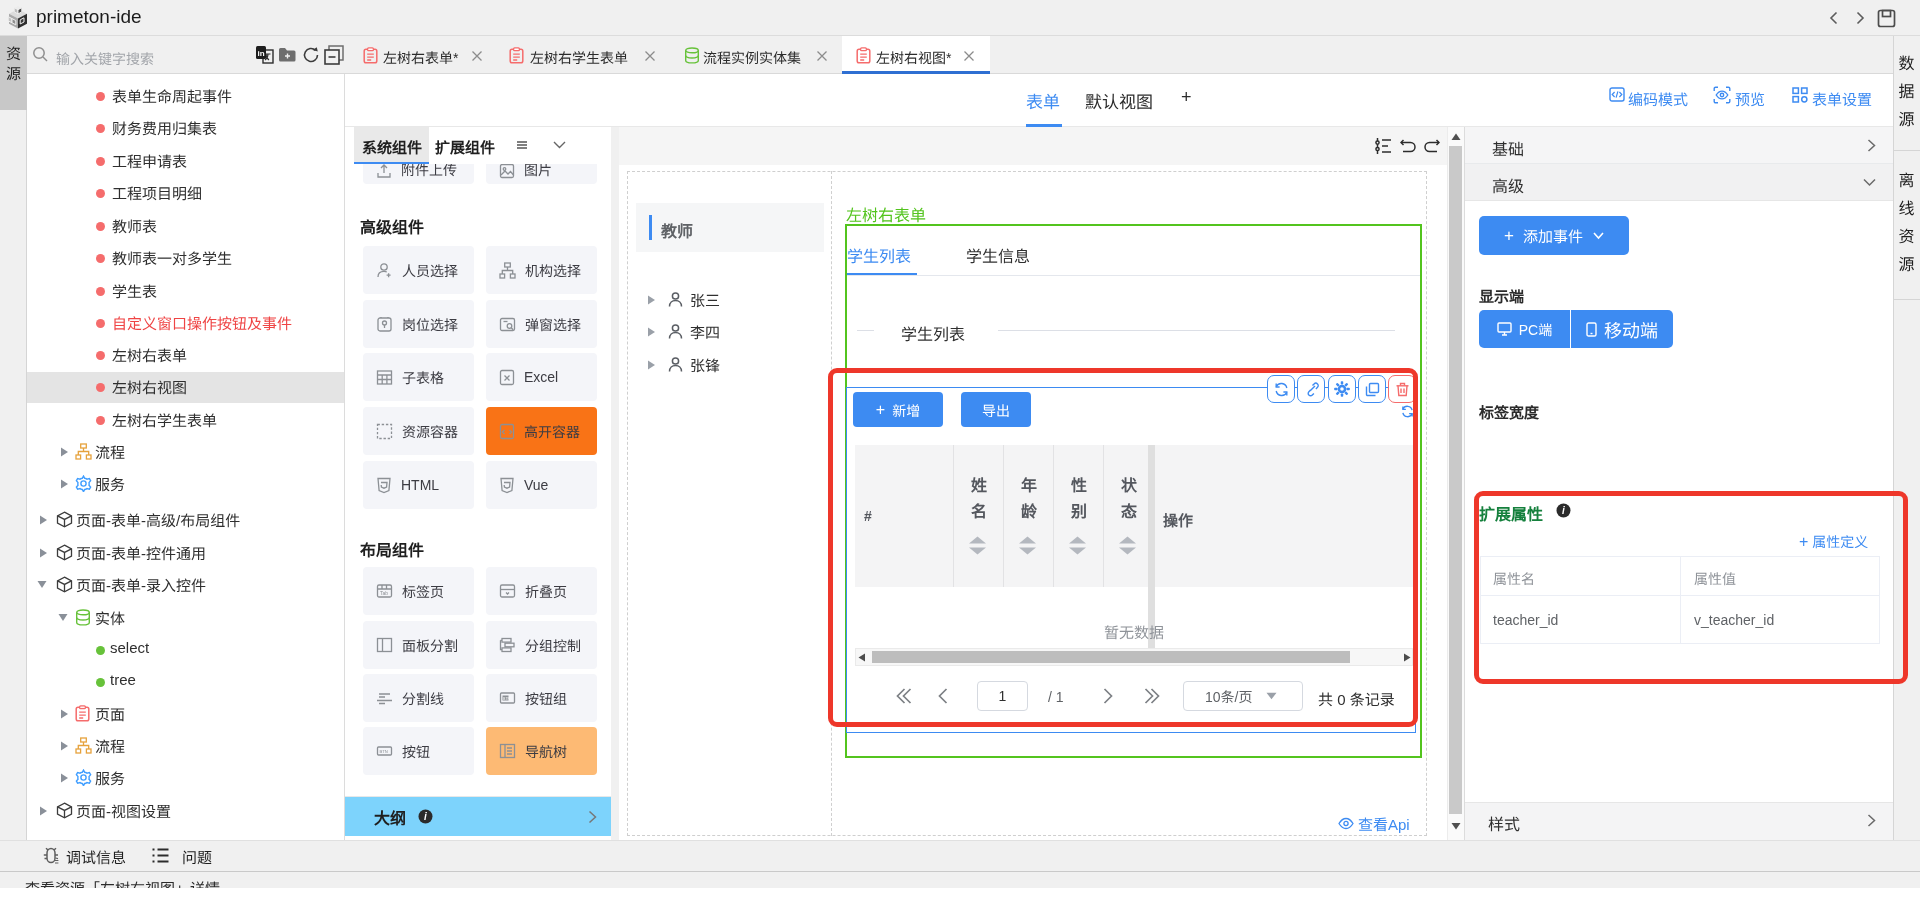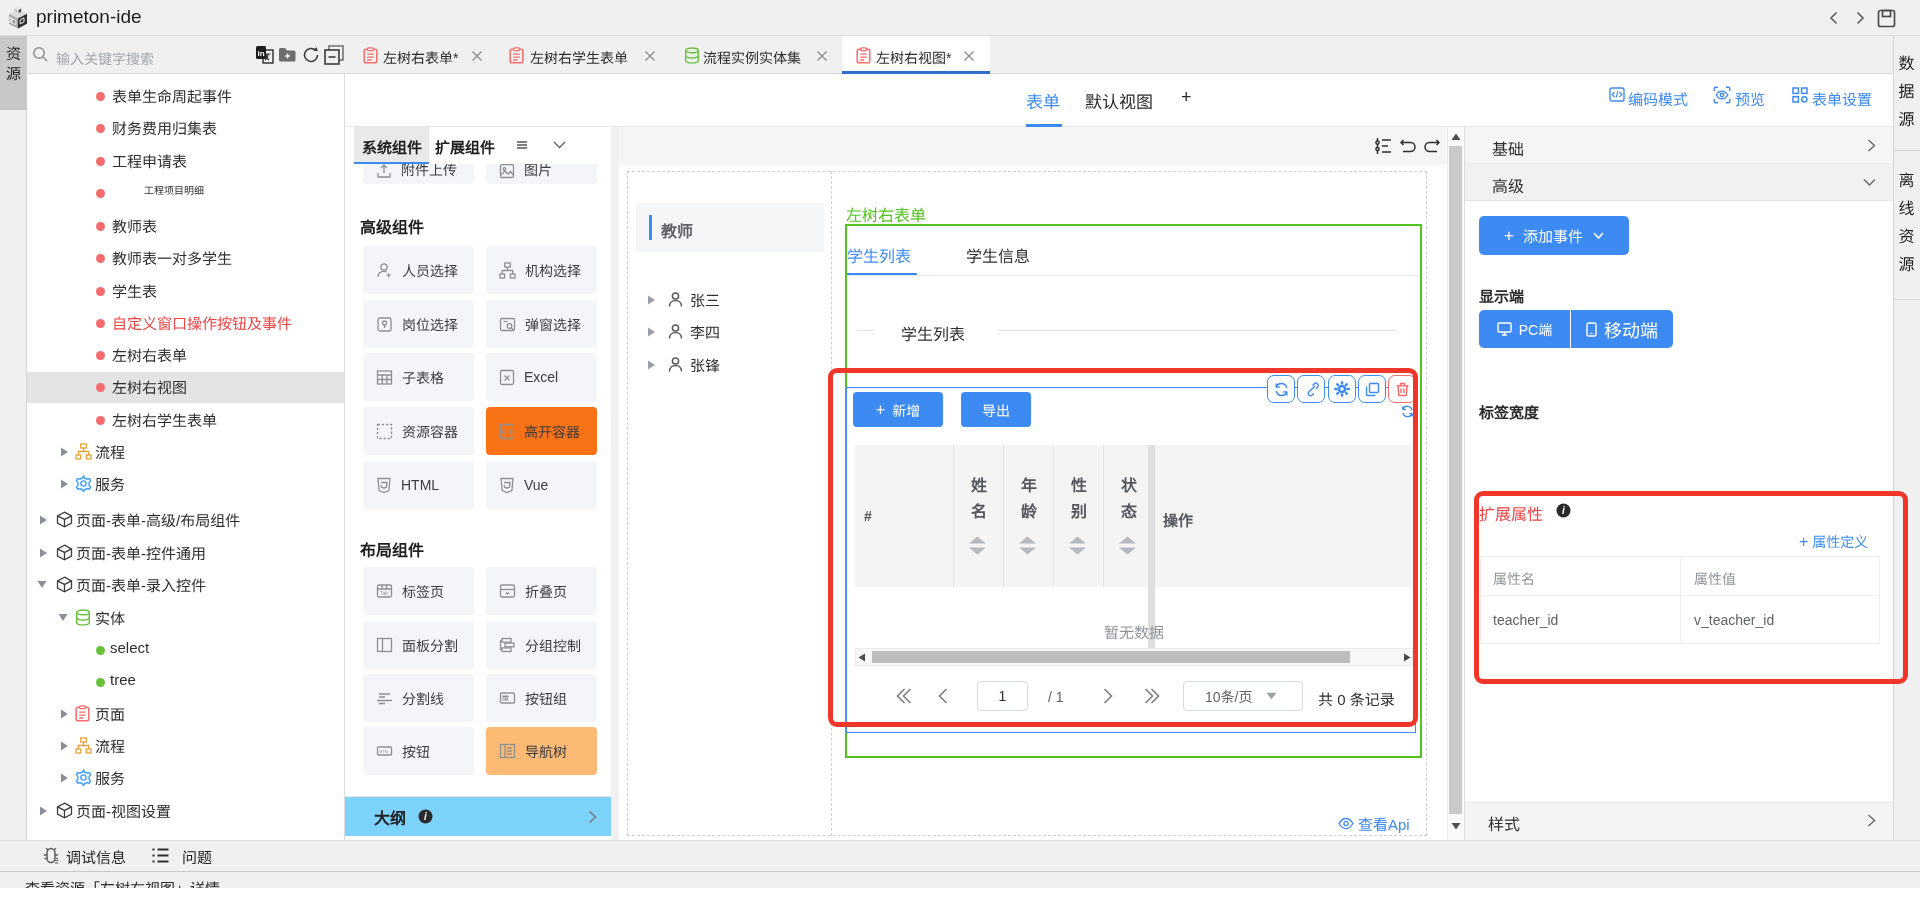--- a/index.html
+++ b/index.html
@@ -69,21 +69,21 @@
 <div class="a" style="left:27px;top:74px;width:318px;height:766px;background:#fff;border-right:1px solid #dcdcdc;overflow:hidden;">
 
 <div class="a" style="left:0;top:298px;width:318px;height:31px;background:#e4e4e4;"></div>
 <div class="a" style="left:69px;top:10px;width:9px;height:9px;margin-top:8px;border-radius:50%;background:#f56c6c;"></div>
 <div class="a" style="left:85px;top:11px;font-size:15px;color:#2f2f2f;">表单生命周起事件</div>
 <div class="a" style="left:69px;top:42px;width:9px;height:9px;margin-top:8px;border-radius:50%;background:#f56c6c;"></div>
 <div class="a" style="left:85px;top:43px;font-size:15px;color:#2f2f2f;">财务费用归集表</div>
 <div class="a" style="left:69px;top:75px;width:9px;height:9px;margin-top:8px;border-radius:50%;background:#f56c6c;"></div>
 <div class="a" style="left:85px;top:76px;font-size:15px;color:#2f2f2f;">工程申请表</div>
 <div class="a" style="left:69px;top:107px;width:9px;height:9px;margin-top:8px;border-radius:50%;background:#f56c6c;"></div>
-<div class="a" style="left:85px;top:108px;font-size:10px;color:#2f2f2f;margin-left:32px;">工程项目明细</div>
+<div class="a" style="left:85px;top:108px;font-size:15px;color:#2f2f2f;">工程项目明细</div>
 <div class="a" style="left:69px;top:140px;width:9px;height:9px;margin-top:8px;border-radius:50%;background:#f56c6c;"></div>
 <div class="a" style="left:85px;top:141px;font-size:15px;color:#2f2f2f;">教师表</div>
 <div class="a" style="left:69px;top:172px;width:9px;height:9px;margin-top:8px;border-radius:50%;background:#f56c6c;"></div>
 <div class="a" style="left:85px;top:173px;font-size:15px;color:#2f2f2f;">教师表一对多学生</div>
 <div class="a" style="left:69px;top:205px;width:9px;height:9px;margin-top:8px;border-radius:50%;background:#f56c6c;"></div>
 <div class="a" style="left:85px;top:206px;font-size:15px;color:#2f2f2f;">学生表</div>
 <div class="a" style="left:69px;top:237px;width:9px;height:9px;margin-top:8px;border-radius:50%;background:#f56c6c;"></div>
 <div class="a" style="left:85px;top:238px;font-size:15px;color:#ef4444;">自定义窗口操作按钮及事件</div>
 <div class="a" style="left:69px;top:269px;width:9px;height:9px;margin-top:8px;border-radius:50%;background:#f56c6c;"></div>
 <div class="a" style="left:85px;top:270px;font-size:15px;color:#2f2f2f;">左树右表单</div>
@@ -778,21 +778,21 @@
       </svg>PC端
 </div>
 <div class="a fx" style="left:1571px;top:310px;width:102px;height:38px;background:#3d8bf2;border-radius:0 5px 5px 0;color:#fff;justify-content:center;font-size:18px;">
  <svg style="margin-right:7px" width="11" height="15" viewBox="0 0 11 15" fill="none" stroke="#fff" stroke-width="1.4">
         <rect x="1" y="1" width="9" height="13" rx="1.6"></rect>
         <path d="M4.5 11.5 h2"></path>
       </svg>移动端
 </div>
 <div class="a" style="left:1479px;top:401px;font-size:15px;font-weight:bold;color:#2b2b2b;">标签宽度</div>
 
-<div class="a" style="left:1479px;top:501px;font-size:16px;font-weight:normal;color:#ef4444;">扩展属性</div>
+<div class="a" style="left:1479px;top:501px;font-size:16px;font-weight:bold;color:#15803d;">扩展属性</div>
 <svg class="a" style="left:1556px;top:503px" width="15" height="15" viewBox="0 0 15 15">
       <circle cx="7.5" cy="7.5" r="7" fill="#2b2b2b"></circle>
       <text x="7.5" y="11" font-size="10" font-style="italic" font-weight="bold" fill="#fff" text-anchor="middle">i</text>
     </svg>
 <div class="a" style="left:1799px;top:531px;font-size:14px;color:#3d8bf2;"><span style="font-size:16px;">+</span> 属性定义</div>
 <div class="a" style="left:1480px;top:556px;width:400px;height:88px;border:1px solid #ebeef5;"></div>
 <div class="a" style="left:1480px;top:595px;width:400px;height:1px;background:#ebeef5;"></div>
 <div class="a" style="left:1680px;top:556px;width:1px;height:88px;background:#ebeef5;"></div>
 <div class="a" style="left:1493px;top:568px;font-size:14px;color:#8f9399;">属性名</div>
 <div class="a" style="left:1694px;top:568px;font-size:14px;color:#8f9399;">属性值</div>

